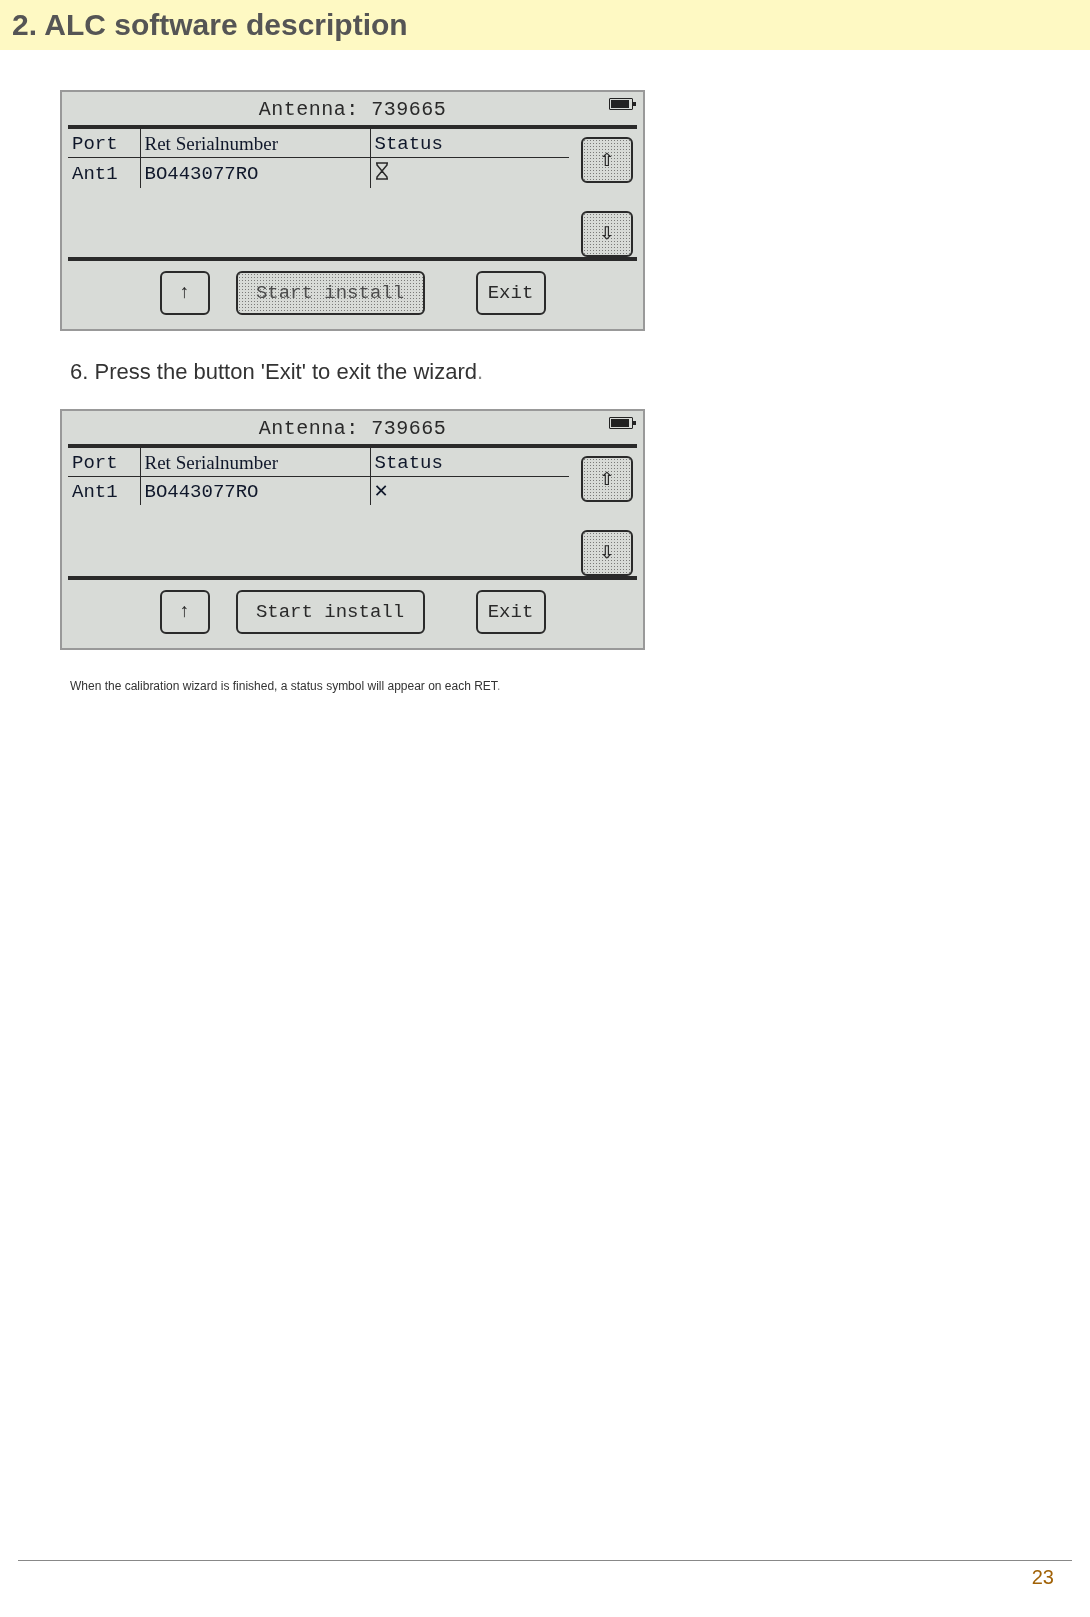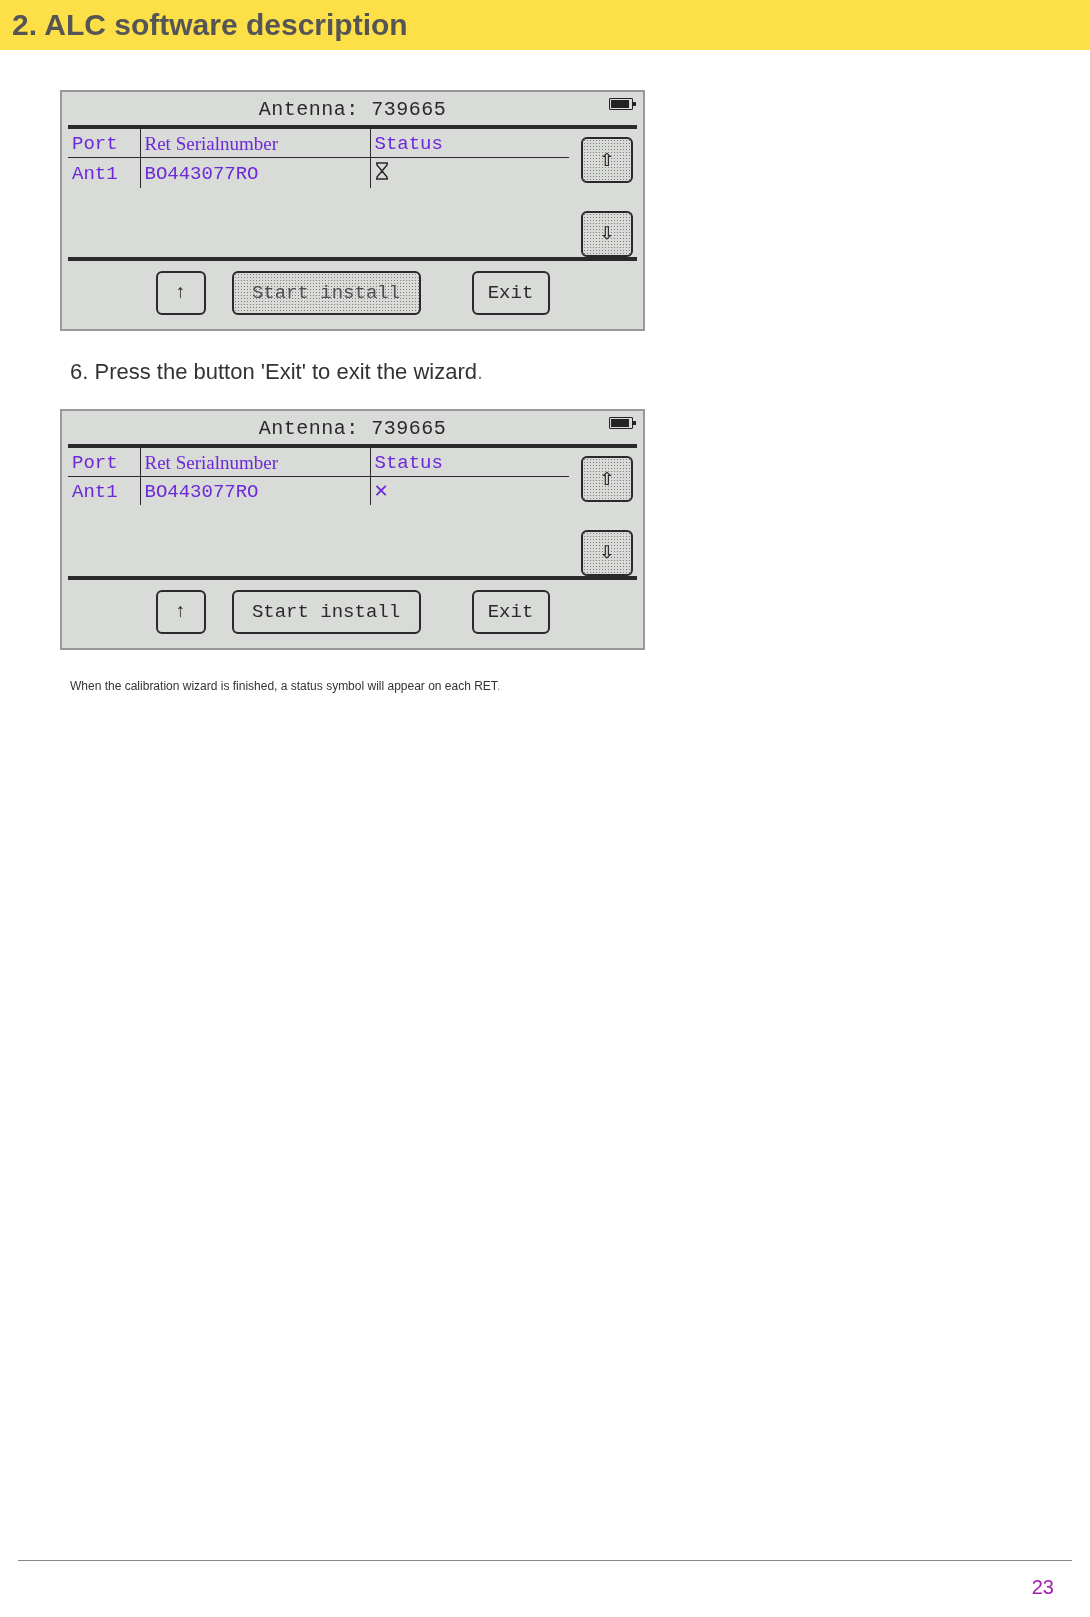--- a/index.html
+++ b/index.html
@@ -5,21 +5,21 @@
     * { box-sizing: border-box; margin: 0; padding: 0; }
     body {
       font-family: Arial, Helvetica, sans-serif;
       background: #fff;
       width: 1090px;
       height: 1617px;
       position: relative;
       padding: 0;
     }
     .header-bar {
-      background: #fde047;
+      background: #fef9c3;
       padding: 8px 12px;
       font-size: 30px;
       font-weight: bold;
       color: #555;
       margin-bottom: 40px;
     }
     .content {
       padding: 0 60px;
     }
     .screen-container {
@@ -74,21 +74,21 @@
     }
     .table-area{
       flex: 1;
       padding: 0 6px;
     }
     .lcd-table{
       width:100%;
       border-collapse: collapse;
       font-family: 'Courier New', monospace;
       font-size: 19px;
-      color:#6d28d9;
+      color:#0f172a;
     }
     .lcd-table th, .lcd-table td{
       text-align:left;
       padding: 4px 6px 2px 4px;
       border-right: 1.5px solid #2a2a2a;
       font-weight: normal;
     }
     .lcd-table th:last-child, .lcd-table td:last-child{
       border-right: none;
     }
@@ -138,45 +138,45 @@
       border-radius: 6px;
       padding: 8px 14px;
       font-family: 'Courier New', monospace;
       font-size: 19px;
       color:#2a2a2a;
       min-height: 44px;
       display:flex; align-items:center; justify-content:center;
     }
     .btn.sm{ width:50px; padding:6px; }
     .btn.med{ width: 189px; }
-    .btn.ex{ width: 78px; margin-left: 25px; }
+    .btn.ex{ width: 70px; margin-left: 25px; }
     .btn.dotted{
       background-image: radial-gradient(#7a7a78 1px, transparent 1px);
       background-size: 3px 3px;
       color:#4d4d4d;
     }
     .instr{
       font-size: 22px;
       color: #333;
       margin: 0 0 24px 10px;
     }
     .instr .dot{ color:#888; }
     .para{
       font-size: 12px;
       color:#333;
       margin: 0 0 2px 10px;
       line-height:1.35;
     }
     .para .dot{ color:#888; }
     .page-footer{
       position:absolute;
-      bottom: 18px;
+      bottom: 28px;
       right: 36px;
       font-size: 20px;
-      color:#a21caf;
+      color:#a16207;
     }
     .footer-line{
       position:absolute;
       bottom: 56px;
       left: 18px; right: 18px;
       border-top: 1px solid #888;
     }
     table.lcd-table th.col-port{ width: 72px;}
     table.lcd-table th.col-serial{ width: 230px; font-family: Liberation Serif, serif;}
   </style>

